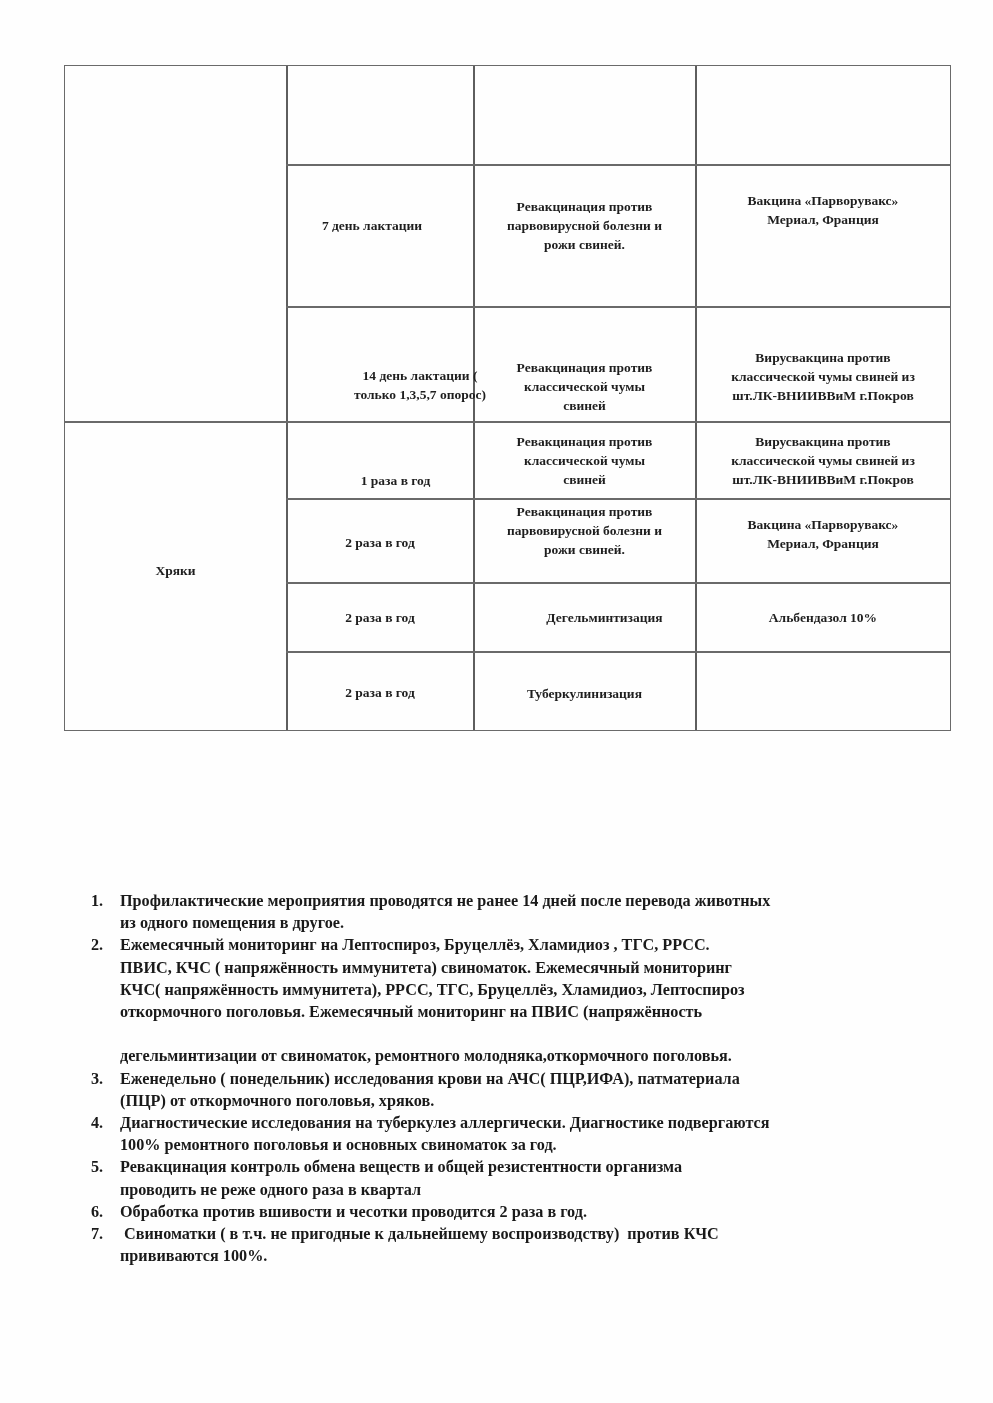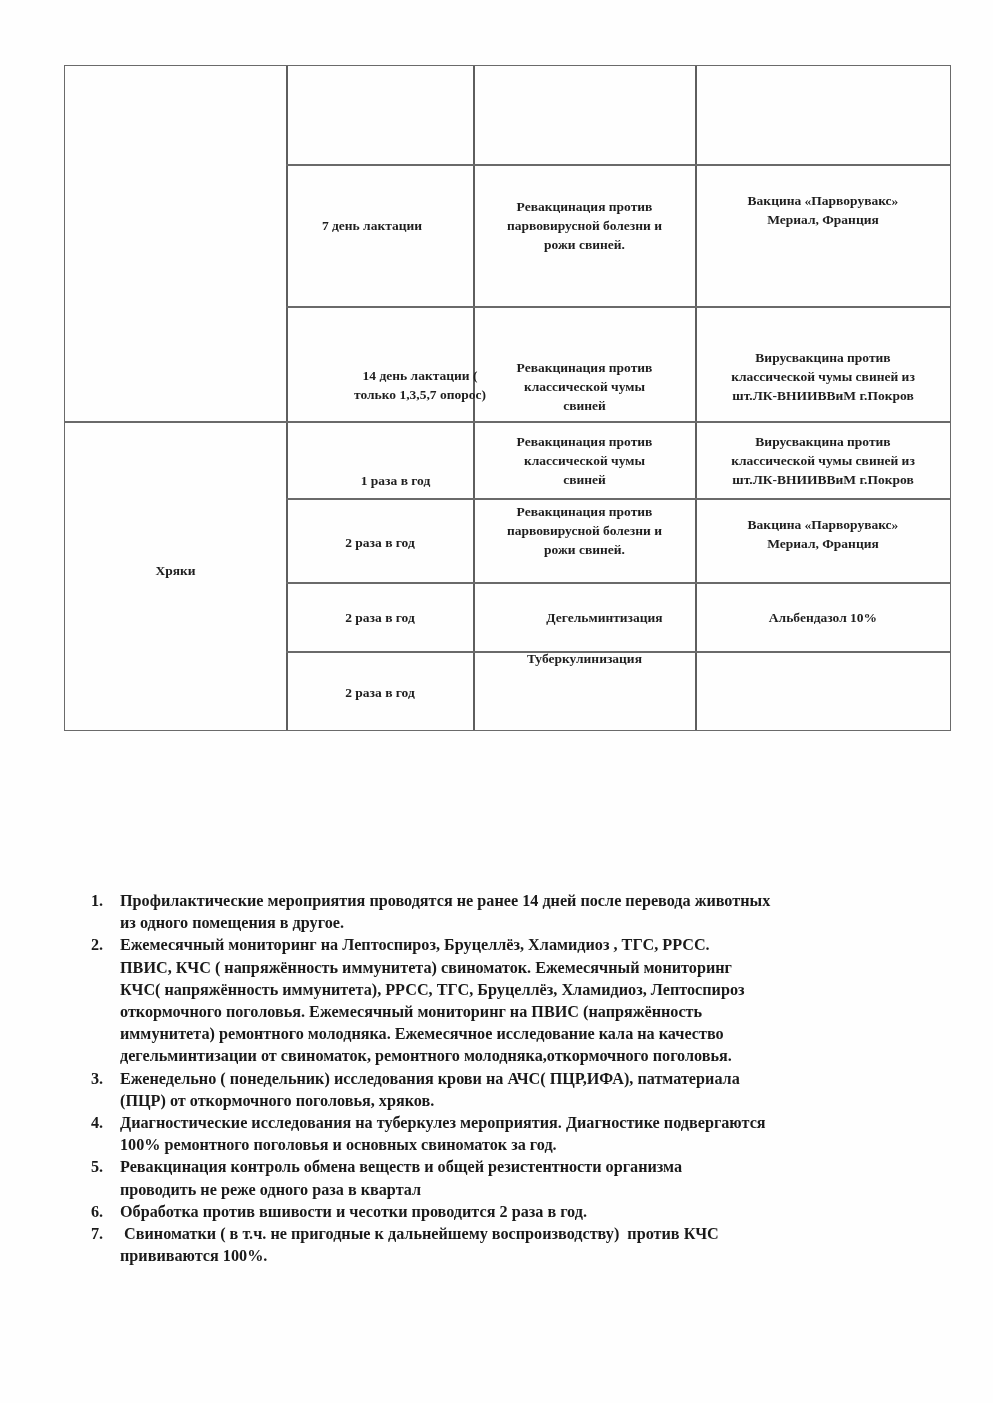--- a/index.html
+++ b/index.html
@@ -184,48 +184,48 @@
     <div class="cell" style="left:409px; top:542px; width:221px;padding-left:46px;">
       <span>Дегельминтизация</span>
     </div>
     <div class="cell" style="left:631px; top:542px; width:254px;">
       <span>Альбендазол 10%</span>
     </div>
 
     <div class="cell" style="left:222px; top:617px; width:186px;">
       <span>2 раза в год</span>
     </div>
-    <div class="cell" style="left:409px; top:583px; width:221px;">
+    <div class="cell" style="left:409px; top:618px; width:221px;">
       <span>Туберкулинизация</span>
     </div>
   </div>
 
   <ol class="notes">
     <li>
       <span class="num">1.</span>
       <span>Профилактические мероприятия проводятся не ранее 14 дней после перевода животных</span><br>
       <span>из одного помещения в другое.</span>
     </li>
     <li>
       <span class="num">2.</span>
       <span>Ежемесячный мониторинг на Лептоспироз, Бруцеллёз, Хламидиоз , ТГС, РРСС.</span><br>
       <span>ПВИС, КЧС ( напряжённость иммунитета) свиноматок. Ежемесячный мониторинг</span><br>
       <span>КЧС( напряжённость иммунитета), РРСС, ТГС, Бруцеллёз, Хламидиоз, Лептоспироз</span><br>
       <span>откормочного поголовья. Ежемесячный мониторинг на ПВИС (напряжённость</span><br>
-      <span>иммунитета) ремонтного молодняка. Ежемесячное исследование кала на качество</span><br>
+      <br>
       <span>дегельминтизации от свиноматок, ремонтного молодняка,откормочного поголовья.</span>
     </li>
     <li>
       <span class="num">3.</span>
       <span>Еженедельно ( понедельник) исследования крови  на АЧС( ПЦР,ИФА), патматериала</span><br>
       <span>(ПЦР) от откормочного поголовья, хряков.</span>
     </li>
     <li>
       <span class="num">4.</span>
-      <span>Диагностические исследования на туберкулез мероприятия. Диагностике подвергаются</span><br>
+      <span>Диагностические исследования на туберкулез аллергически. Диагностике подвергаются</span><br>
       <span>100% ремонтного поголовья и основных свиноматок за год.</span>
     </li>
     <li>
       <span class="num">5.</span>
       <span>Ревакцинация контроль обмена веществ и общей резистентности организма</span><br>
       <span>проводить не реже одного раза в квартал</span>
     </li>
     <li>
       <span class="num">6.</span>
       <span>Обработка против вшивости и чесотки проводится 2 раза в год.</span>

